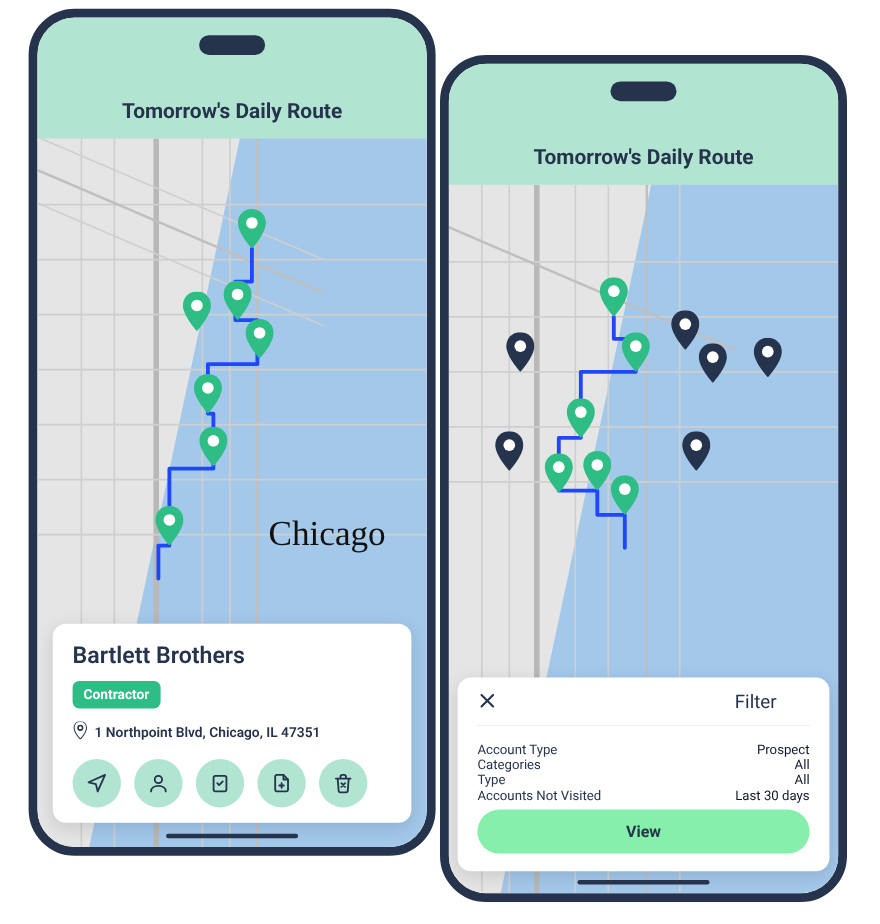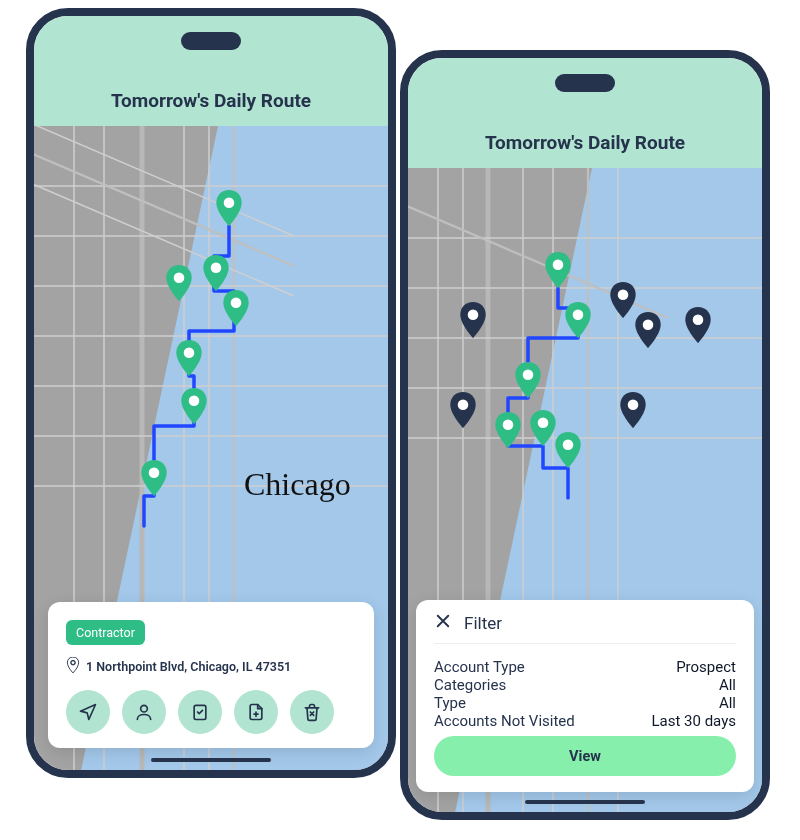--- a/index.html
+++ b/index.html
@@ -46,21 +46,21 @@
     color: #26334d;
     font-weight: 700;
     font-size: 19px;
   }
   .map {
     position: absolute;
     left: 0;
     right: 0;
     top: 110px;
     bottom: 0;
-    background: #a3a3a3;
+    background: #e5e5e5;
     overflow: hidden;
   }
   .water {
     position: absolute;
     top: -50px;
     right: -200px;
     width: 450px;
     height: 900px;
     background: #a3c8ea;
     transform: rotate(12deg);
@@ -111,21 +111,21 @@
   .detail-title {
     color: #26334d;
     font-weight: 600;
     font-size: 21px;
     margin: 0 0 10px 0;
   }
   .chip {
     display: inline-block;
     background: #2fbd86;
     color: #fff;
-    font-weight: 400;
+    font-weight: 700;
     font-size: 12.5px;
     border-radius: 6px;
     padding: 5px 10px;
     margin-bottom: 12px;
   }
   .addr-row { display: flex; align-items: center; gap: 6px; color: #26334d; font-size: 12.5px; font-weight: 600; margin-bottom: 14px; }
   .actions { display: flex; gap: 12px; }
   .act-btn {
     width: 44px;
     height: 44px;
@@ -150,27 +150,27 @@
     z-index: 40;
   }
   .filter-header {
     display: grid;
     grid-template-columns: 30px 1fr 30px;
     align-items: center;
     padding-bottom: 10px;
     border-bottom: 1px solid #eee;
     margin-bottom: 14px;
   }
-  .filter-title { text-align: left; color: #26334d; font-size: 17px; }
+  .filter-title { text-align: right; color: #26334d; font-size: 17px; }
   .close-x { font-size: 20px; color: #26334d; line-height: 1; }
   .frow {
     display: flex;
     justify-content: space-between;
     color: #26334d;
-    font-size: 15px;
+    font-size: 12px;
     margin: 0 0;
   }
   .frow .val { color: #0f172a; }
   .view-btn {
     margin-top: 6px;
     background: #86efac;
     border-radius: 22px;
     height: 40px;
     display: flex;
     align-items: center;
@@ -255,20 +255,21 @@
         </div>
         <div class="pin" style="left: 145px; top: 175px;">
           <svg width="26" height="36" viewBox="0 0 24 34">
             <use href="#pinshape" fill="#2fbd86"></use>
           </svg>
         </div>
       </div>
   </div>
 
   <div class="detail-card">
+    <div class="detail-title">Bartlett Brothers</div>
     <div class="chip">Contractor</div>
     <div class="addr-row">
       <span>
         <svg width="14" height="16" viewBox="0 0 24 34">
             <use href="#pinshape" fill="none" stroke="#26334d" stroke-width="2"></use>
             <circle cx="12" cy="12" r="4" fill="none" stroke="#26334d" stroke-width="2"></circle>
           </svg>
       </span>
       <span>1 Northpoint Blvd, Chicago, IL 47351</span>
     </div>

